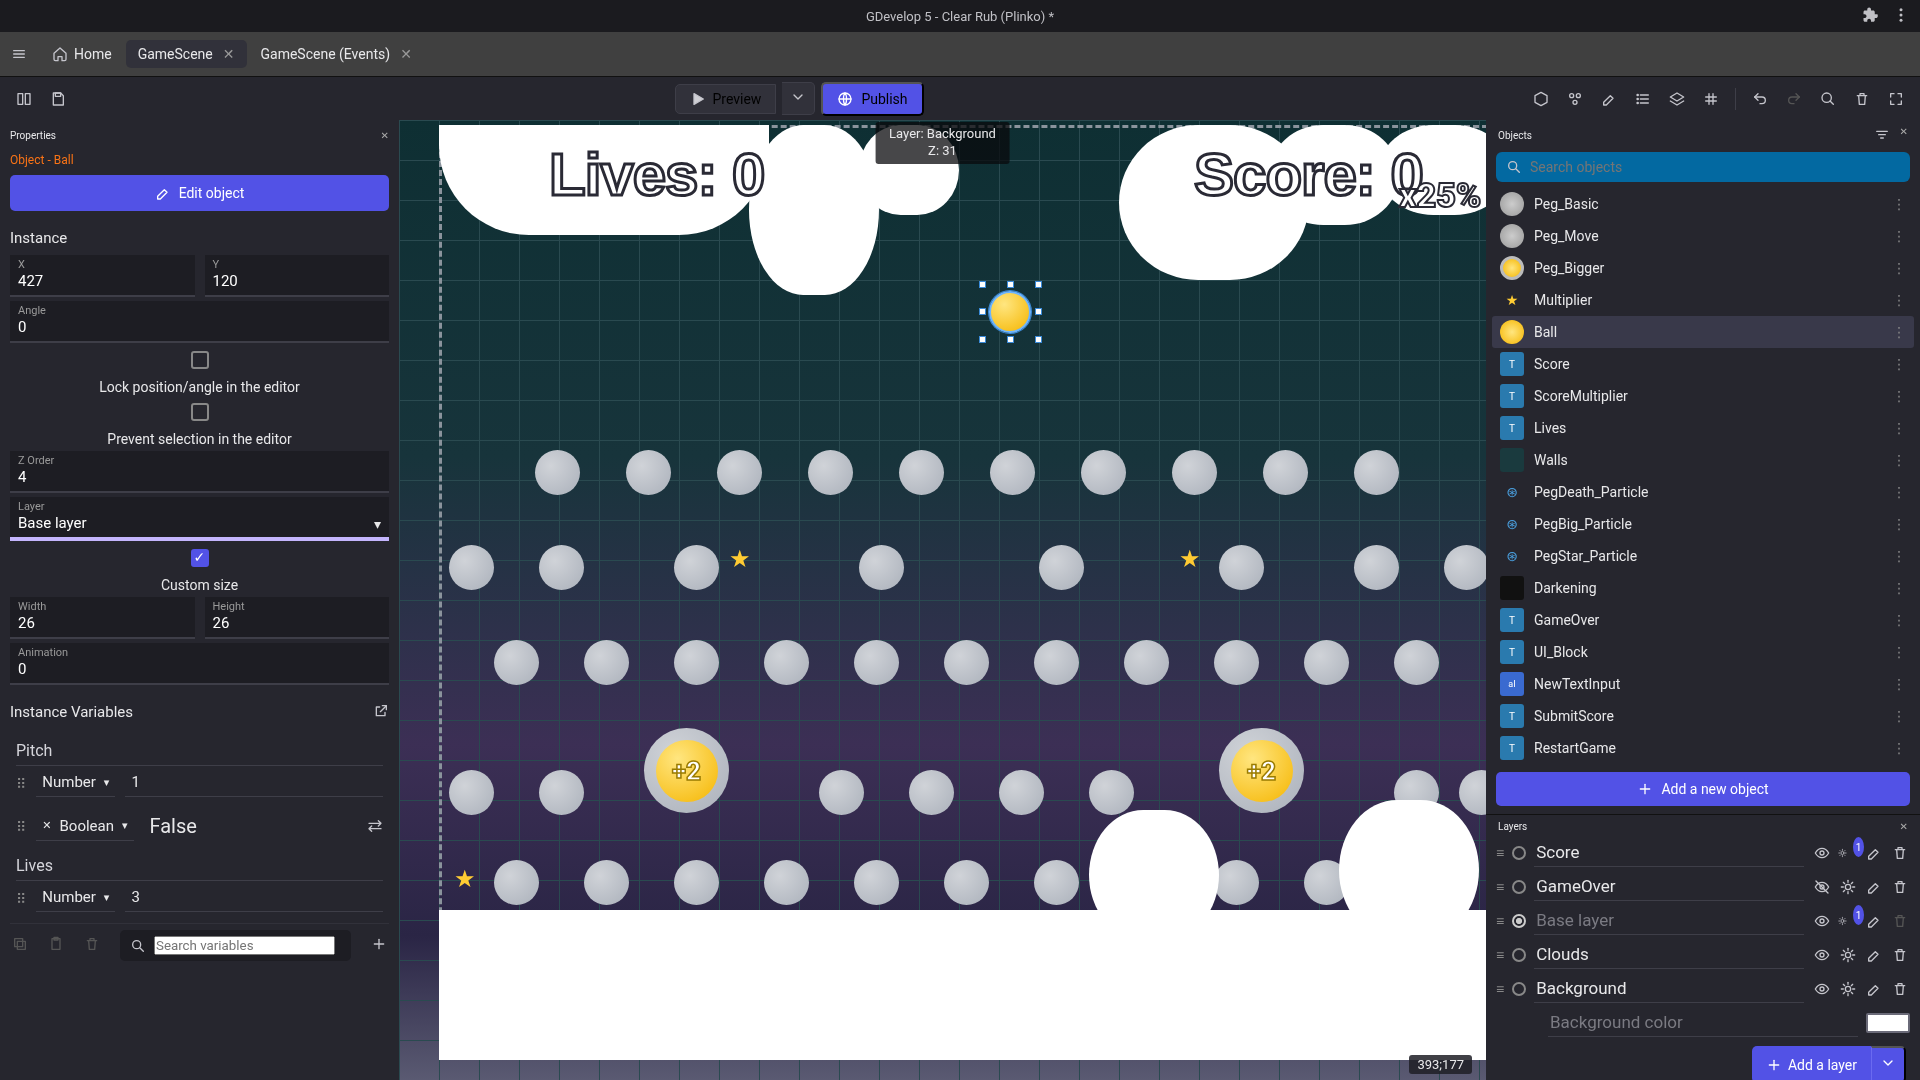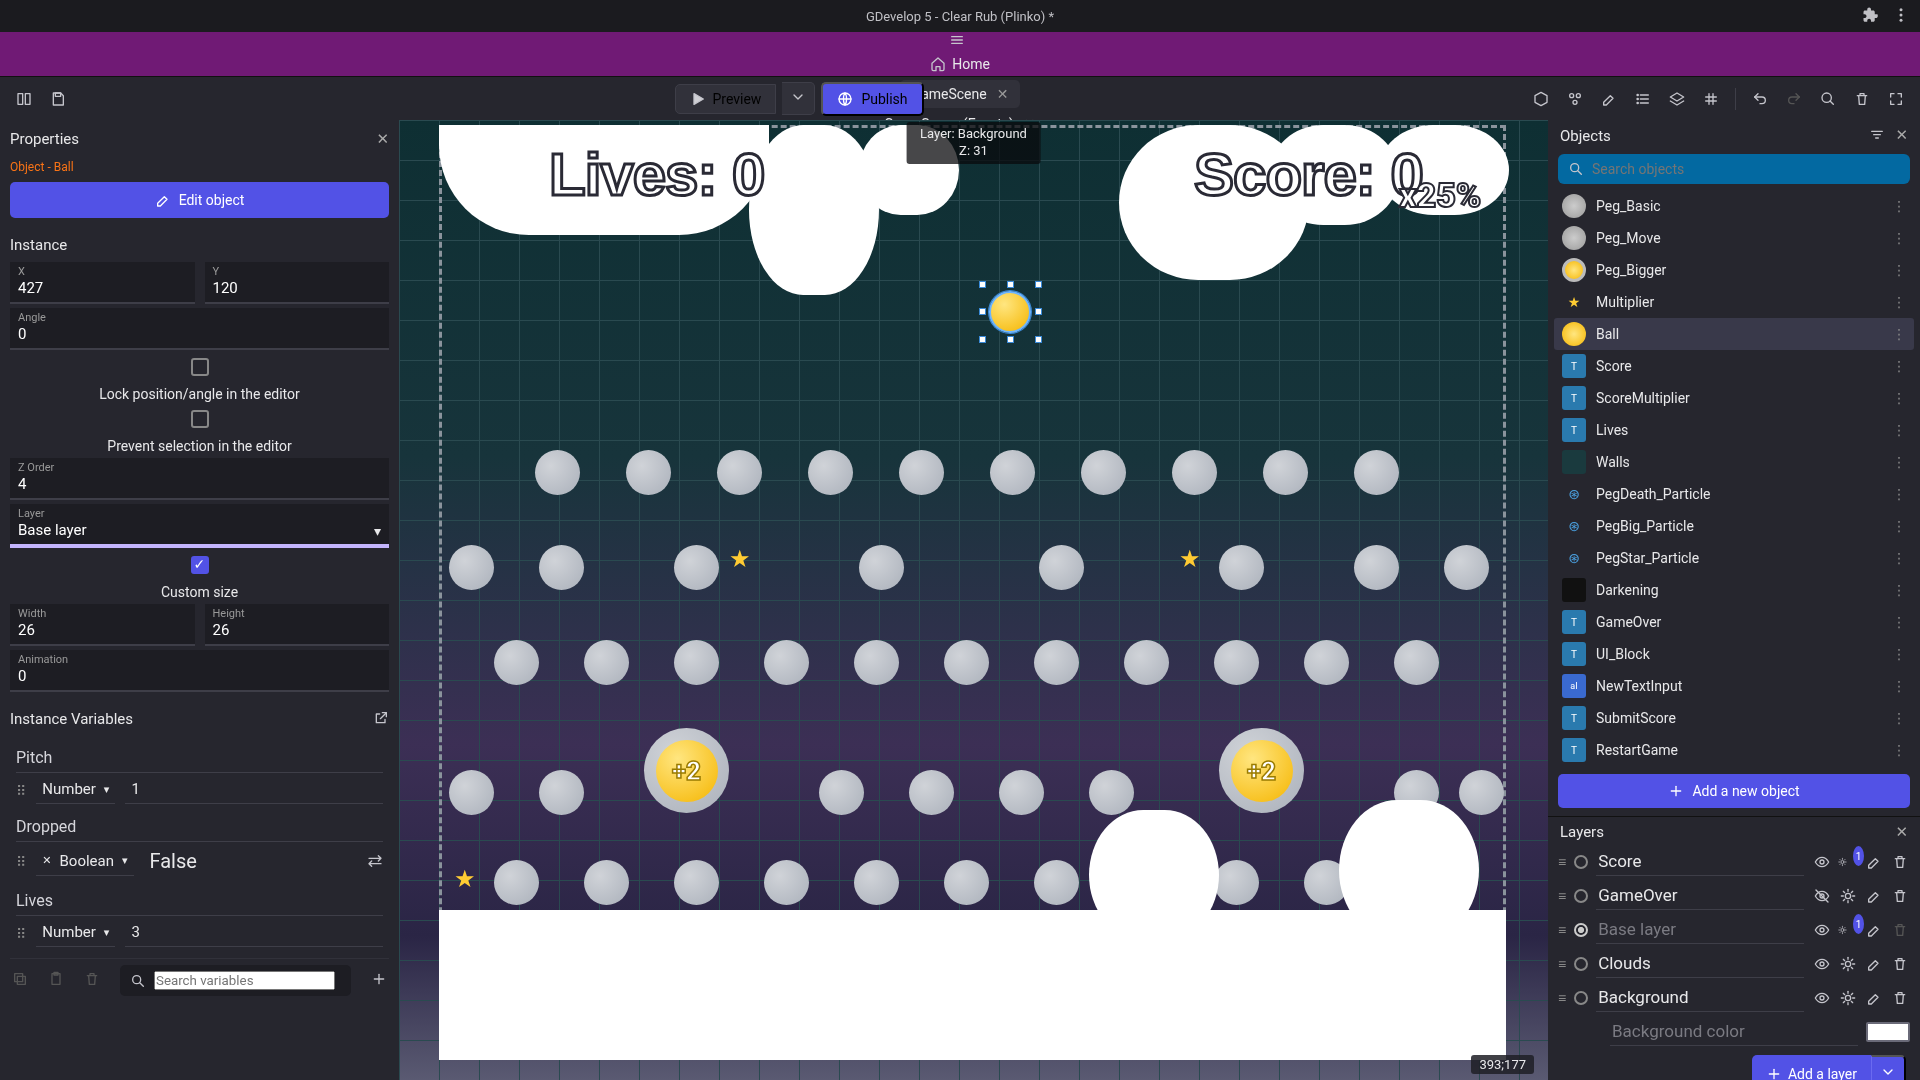--- a/index.html
+++ b/index.html
@@ -2,38 +2,38 @@
 <html><head>
 <meta charset="utf-8">
 <style>
 * { margin:0; padding:0; box-sizing:border-box; font-family:-apple-system,BlinkMacSystemFont,"Segoe UI",Roboto,sans-serif; }
 body { background:#1b1b1f; color:#e8e8ea; width:1920px; height:1080px; overflow:hidden; font-size:14px; }
 .titlebar { height:32px; display:flex; align-items:center; justify-content:center; background:#1b1b1f; position:relative; }
 .title-text { color:#c0c0c5; font-size:13px; }
 .title-icons { position:absolute; right:10px; display:flex; gap:12px; }
 .title-icons svg { width:18px; height:18px; fill:#c0c0c5; }
 
-.tabbar { height:44px; background:#701a75; display:flex; align-items:center; padding:0 6px; gap:2px;flex-direction:column; }
+.tabbar { height:44px; background:#404040; display:flex; align-items:center; padding:0 6px; gap:2px; }
 .menu-btn { width:26px; height:26px; display:flex; align-items:center; justify-content:center; border-radius:4px; margin-right:6px;}
 .tab { display:flex; align-items:center; gap:6px; padding:6px 12px; border-radius:5px; color:#e8e8ea; font-size:14px; }
 .tab.active { background:#31313a; }
 .tab .close { font-size:14px; color:#999; margin-left:4px;}
 
 .toolbar { height:44px; background:#26262e; display:flex; align-items:center; padding:0 10px; justify-content:space-between; border-top:1px solid #111;}
 .toolbar-left,.toolbar-right,.toolbar-center { display:flex; align-items:center; gap:6px; }
 .icon-btn { width:28px; height:28px; border-radius:4px; display:flex; align-items:center; justify-content:center; }
 .icon-btn svg { width:18px; height:18px; fill:none; stroke:#d0d0d5; stroke-width:2;}
 .preview-btn { background:#31313a; border-radius:5px 0 0 5px; padding:6px 14px; display:flex; align-items:center; gap:6px; font-size:14px; border:1px solid #3e3e48;}
 .preview-caret { background:#31313a; border-radius:0 5px 5px 0; padding:6px 8px; border:1px solid #3e3e48; border-left:none;}
 .publish-btn { background:#5252e6; border-radius:5px; padding:7px 14px; display:flex; align-items:center; gap:8px; font-size:14px;}
 
 .main { display:flex; height:calc(1080px - 32px - 44px - 44px); }
 
 .left-panel { width:399px; background:#26262e; display:flex; flex-direction:column; padding:6px 10px; overflow:hidden;}
-.panel-header { display:flex; justify-content:space-between; align-items:center; padding:4px 0 8px; font-size:15px;}
+.panel-header { display:flex; justify-content:space-between; align-items:center; padding:4px 0 8px; font-size:10px;}
 .row { display:flex; gap:10px; margin-bottom:4px;}
 .row > * { flex:1; }
 .field { background:#1d1d23; border-bottom:2px solid #3e3e48; padding:3px 8px 5px; position:relative;}
 .field-label { font-size:11px; color:#999; display:block;}
 .field-value { font-size:15px; color:#fff; background:transparent; border:none; outline:none; width:100%; padding-top:1px;}
 .select-field { background:#1d1d23; border-bottom:4px solid #c4b5fd; padding:3px 8px 5px; display:flex; justify-content:space-between; align-items:flex-end;}
 .edit-btn { background:#5252e6; border:none; color:#fff; padding:10px; border-radius:5px; display:flex; align-items:center; justify-content:center; gap:8px; margin:4px 0 10px; width:100%; font-size:14px;}
 .section-title { font-size:15px; padding:8px 0;}
 .subheading { font-size:12px; color:#f97316; padding:4px 0;}
 .checkbox-row { display:flex; align-items:center; gap:10px; padding:4px 2px;flex-direction:column;}
@@ -61,21 +61,21 @@
 .cloud { position:absolute; background:#fff; border-radius:50%/60%;}
 .peg { position:absolute; width:45px; height:45px; background:radial-gradient(circle at 35% 35%,#d0d3d8,#aab0ba); border-radius:50%;}
 .bigpeg { position:absolute; width:85px; height:85px; border-radius:50%; background:radial-gradient(circle at 35% 30%,#d0d3d8,#aab0ba); display:flex; align-items:center; justify-content:center;}
 .bigpeg:before { content:""; position:absolute; width:62px; height:62px; border-radius:50%; background:radial-gradient(circle at 35% 30%,#ffe680,#f5b500);}
 .bigpeg-label { position:relative; font-size:26px; font-weight:900; color:#fff; -webkit-text-stroke:1.5px #9a7b00;}
 .star { position:absolute; font-size:24px; color:#ffcc33;}
 .ball-sel { position:absolute; width:42px; height:42px; border-radius:50%; background:radial-gradient(circle at 35% 30%,#ffe680,#f5b500); border:2px solid #6cb4ff; box-shadow:0 0 0 1px #3a8ad8;}
 .sel-handle { position:absolute; width:7px; height:7px; background:#fff; border:1px solid #3a8ad8;}
 .coord { position:absolute; right:14px; bottom:6px; background:rgba(30,30,38,.85); padding:2px 8px; border-radius:3px; font-size:13px;}
 
-.right-panel { width:372px; background:#26262e; display:flex; flex-direction:column;}
+.right-panel { width:434px; background:#26262e; display:flex; flex-direction:column;}
 .obj-search { margin:6px 10px; background:#0369a1; border-radius:6px; padding:7px 10px; display:flex; gap:8px; align-items:center;}
 .obj-search input { background:transparent; border:none; outline:none; color:#bbb; flex:1; font-size:14px;}
 .obj-list { overflow-y:auto; flex:0 0 auto; padding:0 6px;}
 .obj-item { display:flex; align-items:center; gap:10px; padding:4px 8px; border-radius:3px;}
 .obj-item.sel { background:#39394a;}
 .obj-thumb { width:24px; height:24px; border-radius:3px; display:flex; align-items:center; justify-content:center; font-size:14px;}
 .obj-menu { margin-left:auto; color:#888;}
 .add-obj-btn { margin:8px 10px; background:#5252e6; border:none; color:#fff; padding:9px; border-radius:5px; display:flex; gap:8px; align-items:center; justify-content:center; font-size:14px;}
 
 .layers-panel { border-top:1px solid #111; padding:0 6px; }
@@ -330,21 +330,20 @@
       <div class="var-type-row">
         <span style="color:#888">⠿</span>
         <div class="var-type">
             <span>Number</span> 
             <span style="font-size:11px">▾</span>
           </div>
         <div class="var-value">1</div>
       </div>
     </div>
     <div class="var-row">
-      <div class="var-name">Dropped</div>
       <div class="var-type-row">
         <span style="color:#888">⠿</span>
         <div class="var-type">
             <span style="font-size:11px">✕</span>
             <span>Boolean</span> 
             <span style="font-size:11px">▾</span>
           </div>
         <div style="flex:1;padding:3px 6px 5px;font-size:20px">False</div>
         <span><svg class="ic" viewBox="0 0 24 24">
               <path d="M17 4l4 4-4 4M3 8h18M7 20l-4-4 4-4M21 16H3"></path>

